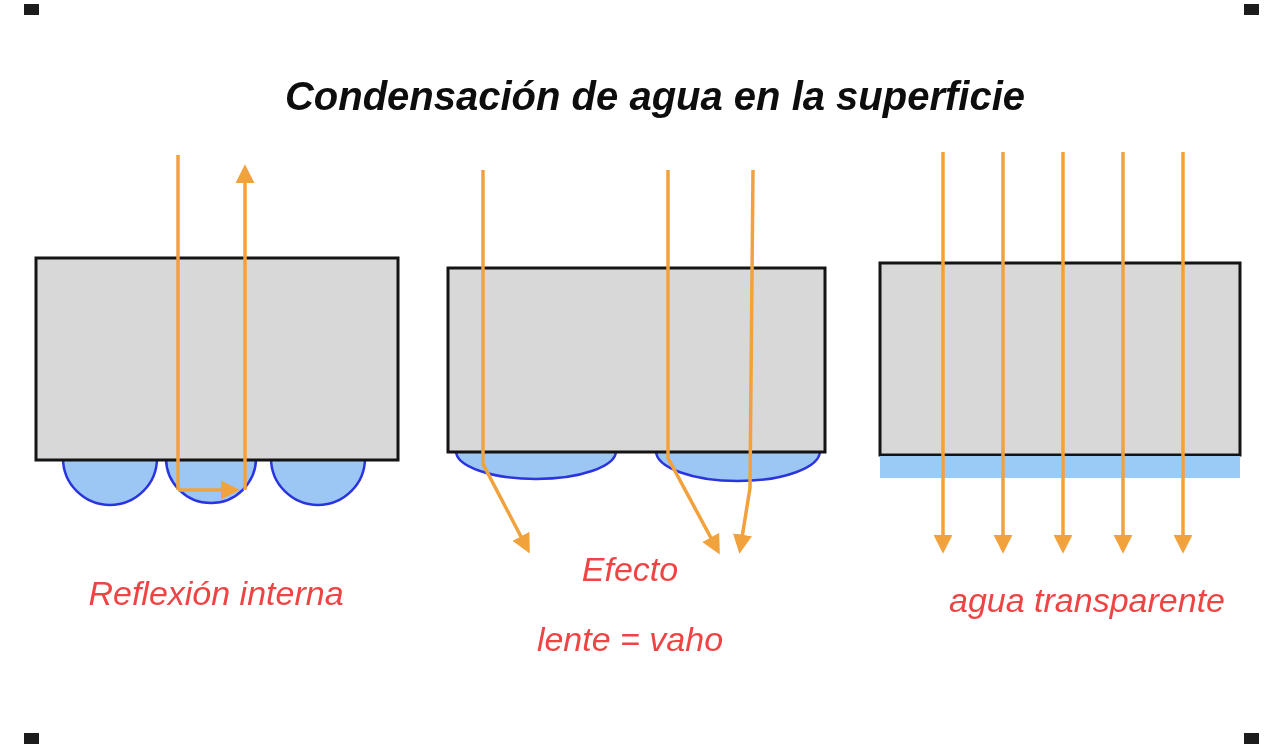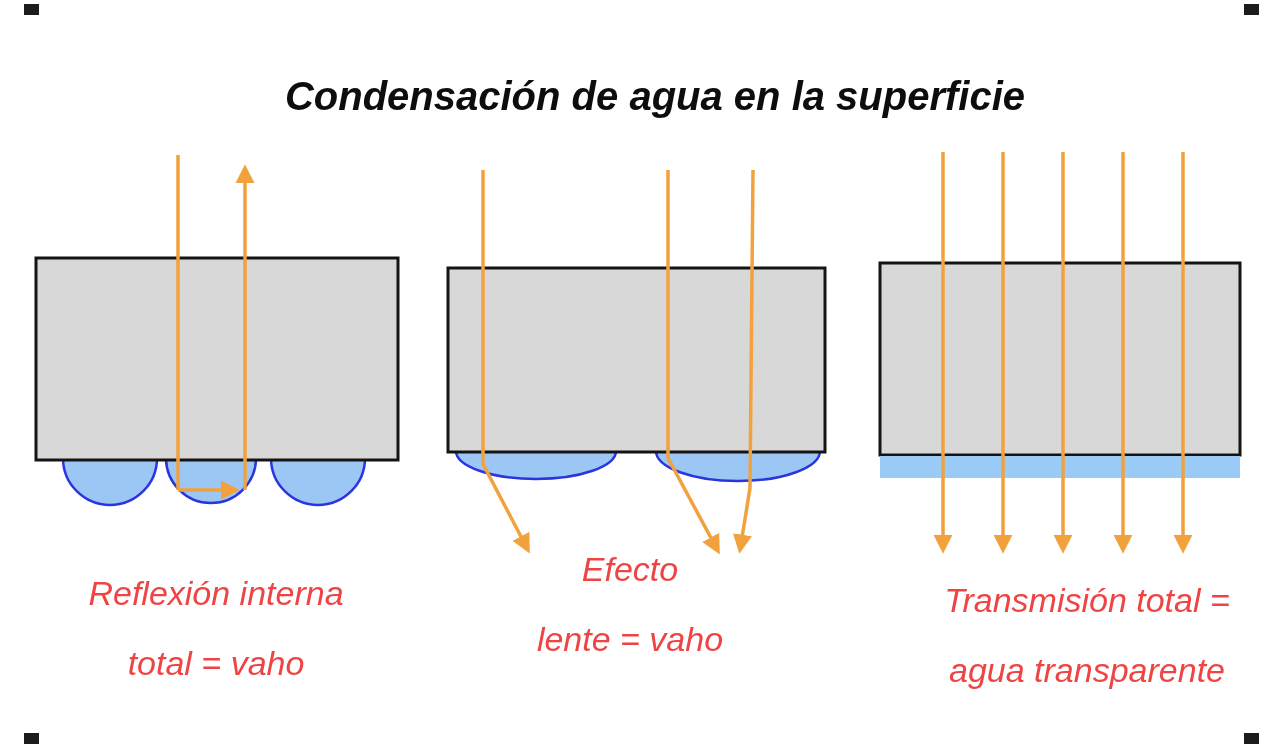--- a/index.html
+++ b/index.html
@@ -74,26 +74,24 @@
       <line class="ray" x1="943" y1="152" x2="943" y2="550" marker-end="url(#ah)"></line>
       <line class="ray" x1="1003" y1="152" x2="1003" y2="550" marker-end="url(#ah)"></line>
       <line class="ray" x1="1063" y1="152" x2="1063" y2="550" marker-end="url(#ah)"></line>
       <line class="ray" x1="1123" y1="152" x2="1123" y2="550" marker-end="url(#ah)"></line>
       <line class="ray" x1="1183" y1="152" x2="1183" y2="550" marker-end="url(#ah)"></line>
     </g>
   </svg>
 
   <div class="caption caption-left">
     <div>Reflexión interna</div>
-    <div>total = vaho</div>
   </div>
 
   <div class="caption caption-middle">
     <div>Efecto</div>
     <div>lente = vaho</div>
   </div>
 
   <div class="caption caption-right">
-    <div>Transmisión total =</div>
     <div>agua transparente</div>
   </div>
 
 </div>
 
 </body></html>

